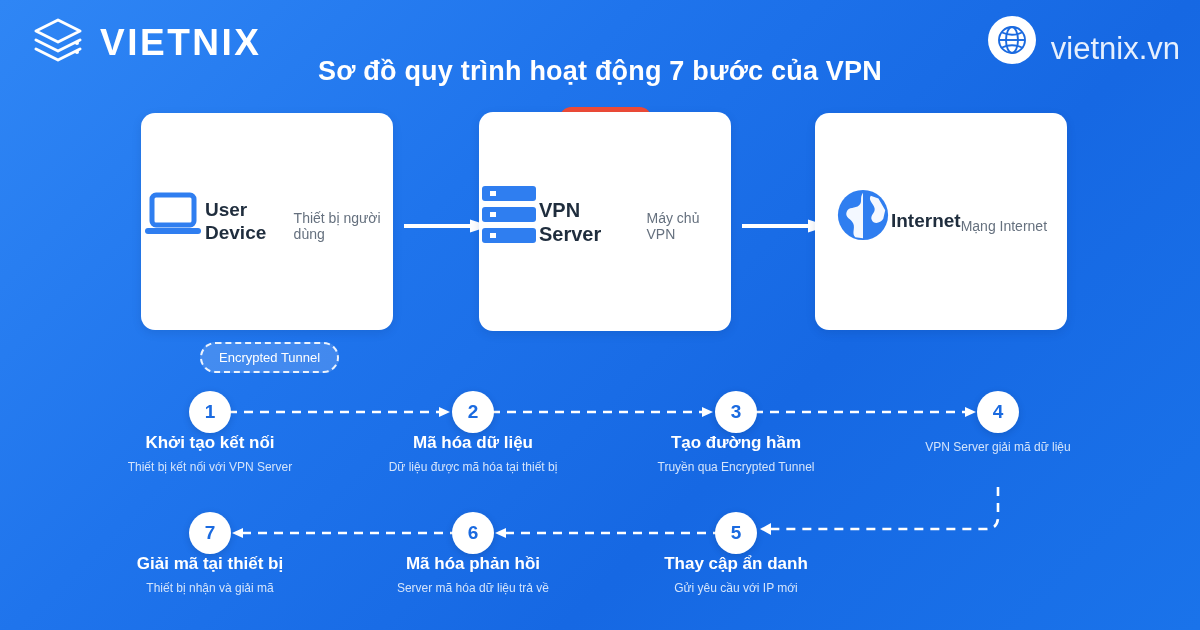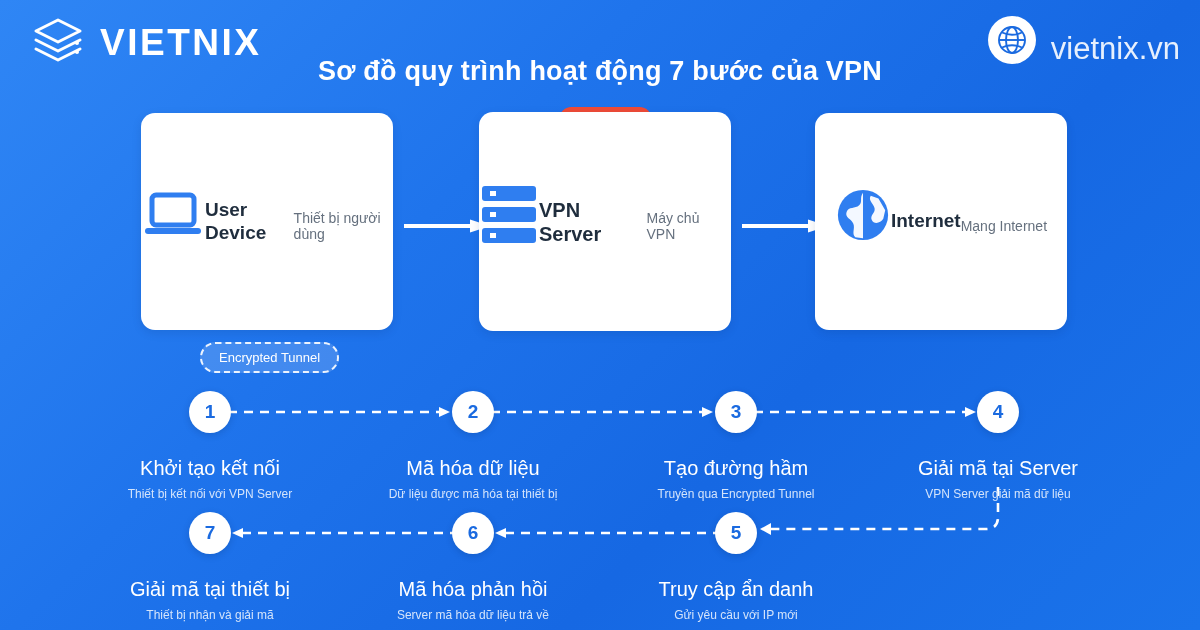--- a/index.html
+++ b/index.html
@@ -71,21 +71,21 @@
 
   
   .step{position:absolute;width:230px;text-align:center;}
   .circle{
     width:42px;height:42px;border-radius:50%;background:#ffffff;
     margin:0 auto;
     display:flex;align-items:center;justify-content:center;
     color:#1a6ae0;font-size:19px;font-weight:bold;
     box-shadow:0 2px 7px rgba(8,35,80,.18);
   }
-  .step-title{color:#ffffff;font-size:20px;font-weight:normal;margin-top:24px;}
+  .step-title{color:#ffffff;font-size:17px;font-weight:bold;}
   .step-sub{color:#d4e4fb;font-size:12px;margin-top:7px;}
 
   .s1{left:95px;top:391px;}
   .s2{left:358px;top:391px;}
   .s3{left:621px;top:391px;}
   .s4{left:883px;top:391px;}
   .s5{left:621px;top:512px;}
   .s6{left:358px;top:512px;}
   .s7{left:95px;top:512px;}
 
@@ -247,27 +247,26 @@
   </div>
 
   <div class="step s3">
     <div class="circle">3</div>
     <div class="step-title">Tạo đường hầm</div>
     <div class="step-sub">Truyền qua Encrypted Tunnel</div>
   </div>
 
   <div class="step s4">
     <div class="circle">4</div>
-    <div class="step-title">Giải mã tại Server</div>
     <div class="step-sub">VPN Server giải mã dữ liệu</div>
   </div>
 
   <div class="step s5">
     <div class="circle">5</div>
-    <div class="step-title">Truy cập ẩn danh</div>
+    <div class="step-title">Thay cập ẩn danh</div>
     <div class="step-sub">Gửi yêu cầu với IP mới</div>
   </div>
 
   <div class="step s6">
     <div class="circle">6</div>
     <div class="step-title">Mã hóa phản hồi</div>
     <div class="step-sub">Server mã hóa dữ liệu trả về</div>
   </div>
 
   <div class="step s7">

